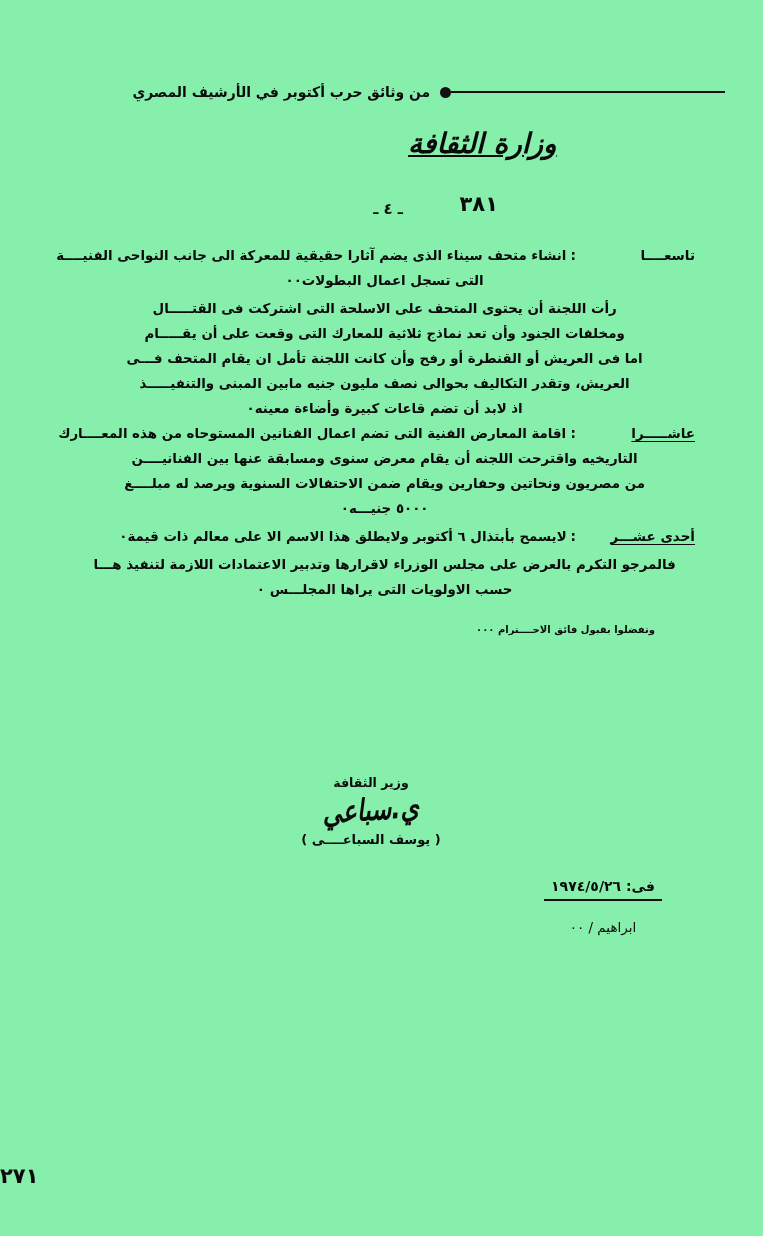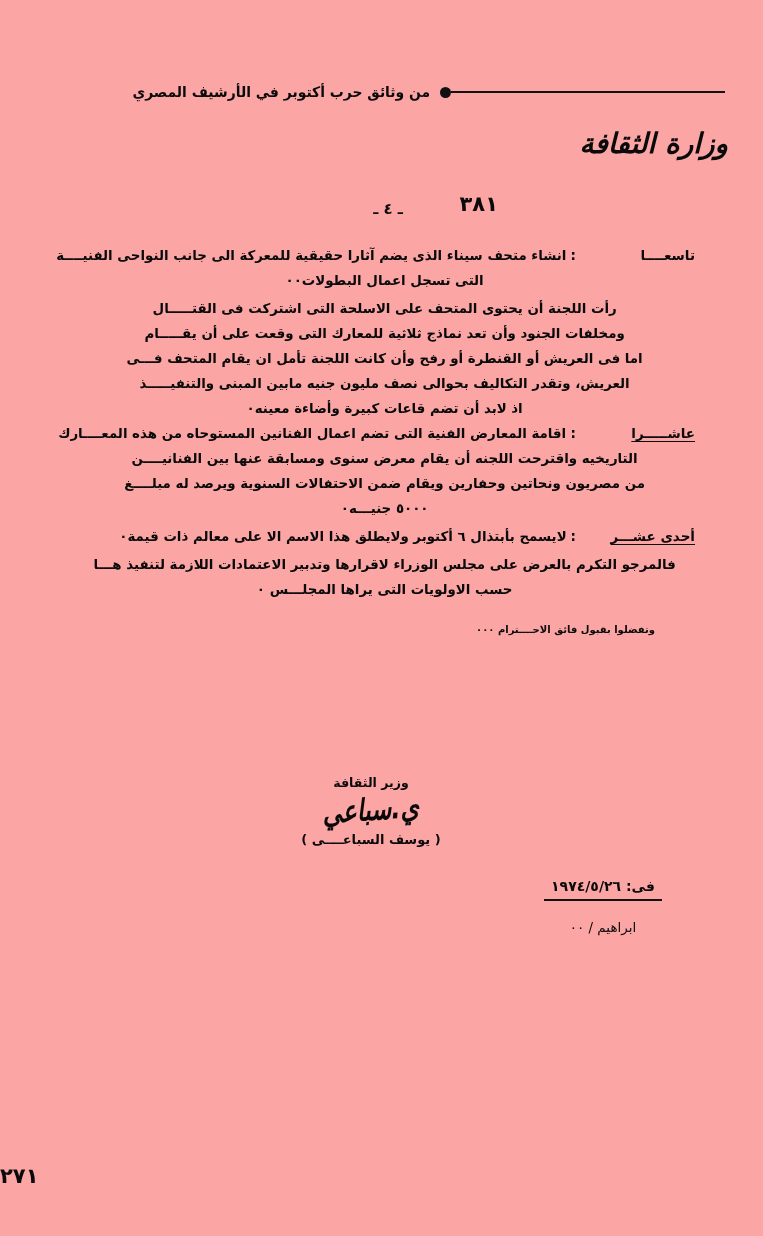--- a/index.html
+++ b/index.html
@@ -12,21 +12,21 @@
     height: 1236px;
     position: relative;
     font-family: "DejaVu Sans", "Liberation Sans", sans-serif;
     color: #0a0a0a;
     overflow: hidden;
   }
 
   .page {
     position: absolute;
     inset: 0;
-    background: #fca5a5;
+    background: #86efac;
   }
 
   
   .running-head {
     position: absolute;
     top: 72px;
     left: 120px;
     right: 35px;
     height: 40px;
     display: flex;
@@ -64,21 +64,22 @@
     margin-right: -1px;
     max-width: 300px;
   }
 
   
   .letterhead {
     position: absolute;
     top: 128px;
     right: 35px;
     width: 320px;
-    text-align: right;
+    text-align: left;
+    text-decoration: underline;
   }
   .lh-ministry {
     font-size: 28px;
     font-weight: 700;
     font-style: italic;
     letter-spacing: 0.5px;
     line-height: 1.15;
   }
   .lh-office {
     font-size: 16px;

